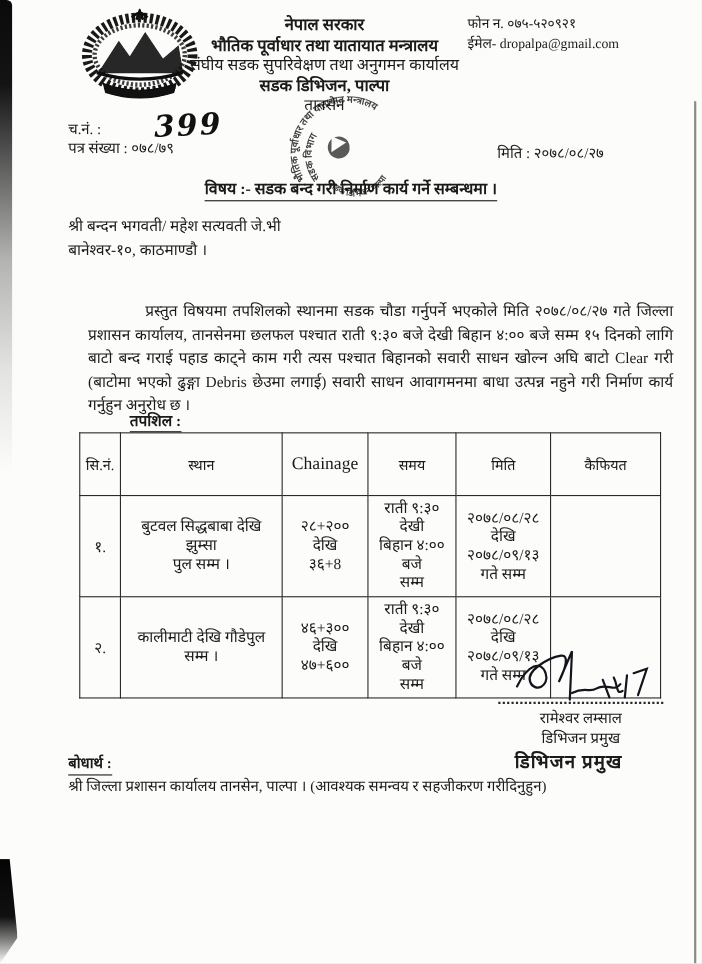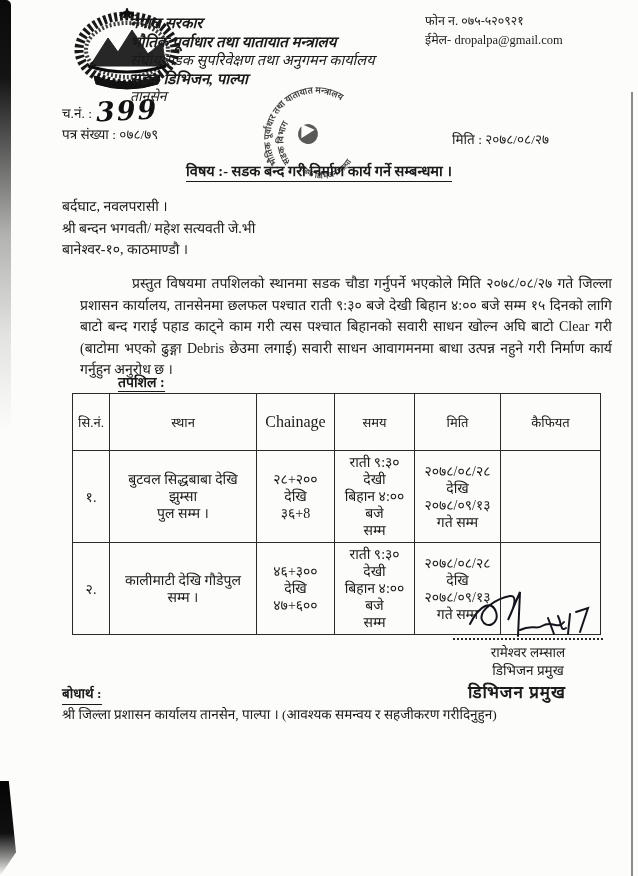--- a/index.html
+++ b/index.html
@@ -23,30 +23,30 @@
     background:linear-gradient(to top,#050505 0%,#101010 55%,rgba(30,30,30,.5) 80%,transparent 100%);
     clip-path:polygon(0 0,100% 25%,55% 100%,0 100%);
     transform:scaleY(-1);
   }
   .edge-right{
     position:absolute;right:5px;top:92px;bottom:0;width:2px;
     background:#2e2e2e;opacity:.55;
   }
   
   .emblem{position:absolute;left:74px;top:8px;}
-  .lh-center{position:absolute;left:130px;top:14px;width:330px;text-align:left;line-height:18.5px;font-style:italic;}
+  .lh-center{position:absolute;left:130px;top:14px;width:330px;text-align:center;line-height:18.5px;}
   .lh-center .l1{font-size:15px;font-weight:bold;}
   .lh-center .l2{font-size:15px;font-weight:bold;}
   .lh-center .l3{font-size:14.5px;}
   .lh-center .l4{font-size:15px;font-weight:bold;}
   .lh-center .l5{font-size:14px;}
   .lh-contact{position:absolute;left:425px;top:12px;width:205px;font-size:12.5px;line-height:19px;}
   
   .refblock{position:absolute;left:62px;top:100px;font-size:13.5px;line-height:17px;}
-  .chalani-row{display:flex;align-items:center;height:26px;}
+  .chalani-row{display:flex;align-items:flex-end;height:26px;gap:44px;}
   .hand-number{
     font-family:"DejaVu Serif",serif;font-style:italic;font-weight:bold;
     font-size:27px;line-height:22px;letter-spacing:2px;
     transform:rotate(-3deg);display:inline-block;margin-left:4px;margin-top:-4px;color:#111;
   }
   .dateline{position:absolute;left:452px;top:130px;font-size:13.5px;}
   
   .stamp{position:absolute;left:248px;top:72px;opacity:.88;}
   
   .subject{
@@ -157,21 +157,20 @@
       <circle cx="60" cy="62" r="10" fill="#111" opacity="0.85"></circle>
       <path d="M52 62 L60 50 L68 62 Z" fill="#fcfcfa"></path>
     </g>
   </svg>
 
   <div class="subject">
     <span>विषय :- सडक बन्द गरी निर्माण कार्य गर्ने सम्बन्धमा ।</span>
   </div>
 
   <div class="recipients">
-    <div>बर्दघाट, नवलपरासी ।</div>
     <div>श्री बन्दन भगवती/ महेश सत्यवती जे.भी</div>
     <div>बानेश्वर-१०, काठमाण्डौ ।</div>
   </div>
 
   <div class="bodytext">प्रस्तुत विषयमा तपशिलको स्थानमा सडक चौडा गर्नुपर्ने भएकोले मिति २०७८/०८/२७ गते जिल्ला प्रशासन कार्यालय, तानसेनमा छलफल पश्चात राती ९:३० बजे देखी बिहान ४:०० बजे सम्म १५ दिनको लागि बाटो बन्द गराई पहाड काट्ने काम गरी त्यस पश्चात बिहानको सवारी साधन खोल्न अघि बाटो Clear गरी (बाटोमा भएको ढुङ्गा Debris छेउमा लगाई) सवारी साधन आवागमनमा बाधा उत्पन्न नहुने गरी निर्माण कार्य गर्नुहुन अनुरोध छ ।</div>
 
   <div class="tapasil">
     <span>तपशिल :</span>
   </div>
 

